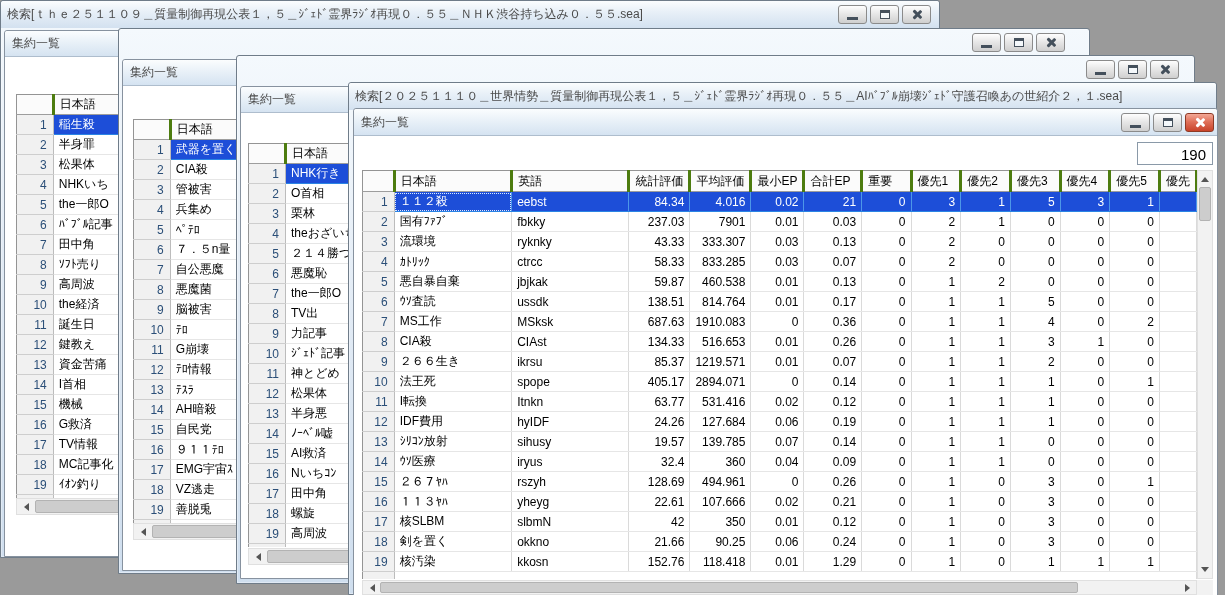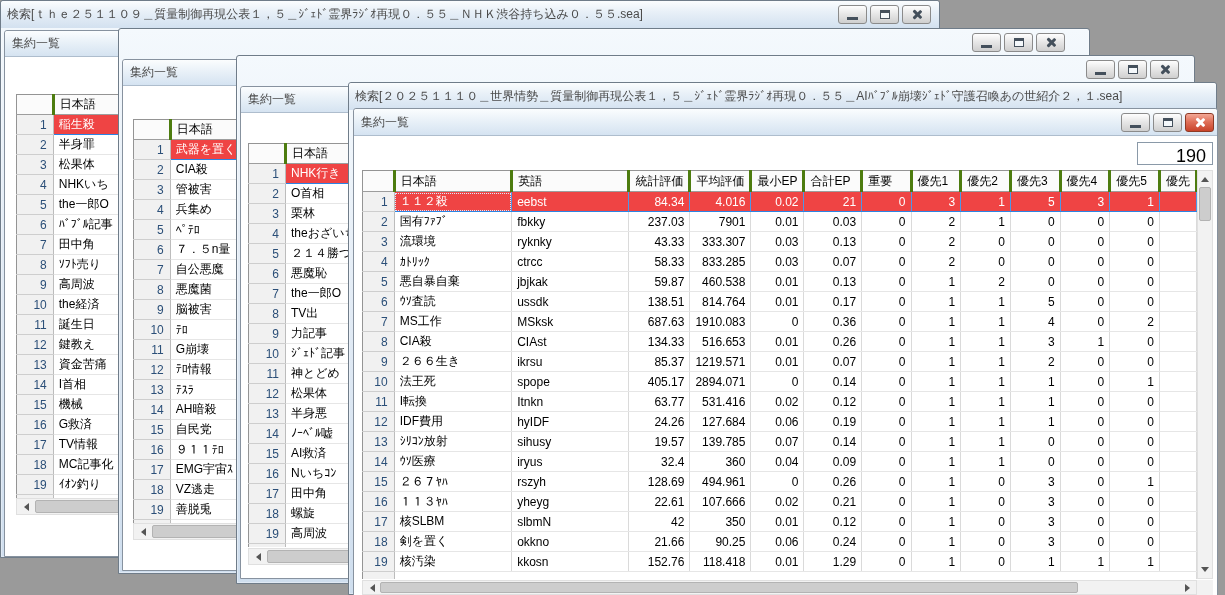--- a/index.html
+++ b/index.html
@@ -38,39 +38,39 @@
 
   
   .tblclip{position:absolute;overflow:hidden;background:#fff;}
   table{border-collapse:collapse;table-layout:fixed;background:#fff;border:1px solid #949494;}
   th,td{padding:0 5px;font-size:12px;font-weight:normal;height:20px;white-space:nowrap;overflow:hidden;
         border-right:1px solid #dadada;border-bottom:1px solid #e6e6e6;color:#000;text-align:left;}
   tr.hdr th{background:#fbfbfb;border-right:3px solid #4d7c0f;border-bottom:1px solid #9d9d9d;}
   td.rn,th.rn{background:#f1f1f1;border-right:1px solid #bcbcbc;border-bottom:1px solid #cecece;
               color:#2b4f78;text-align:right;padding-right:6px;}
   td.num{text-align:right;}
-  td.sel{background:#ef4444;color:#fff;border-bottom-color:#2b84e4;border-right-color:#4d97e8;}
+  td.sel{background:#1d4ed8;color:#fff;border-bottom-color:#2b84e4;border-right-color:#4d97e8;}
   td.foc{outline:1px dotted #d9eaff;outline-offset:-2px;margin-left:32px;}
   .w4t tr.hdr th{height:21px;}
 
   
   .hscroll{position:absolute;background:#f2f2f2;border:1px solid #e0e0e0;}
   .sbtn{position:absolute;top:0;bottom:0;width:17px;background:#f2f2f2;display:flex;align-items:center;justify-content:center;}
   .thumb{position:absolute;top:1px;bottom:1px;background:#cdcdcd;border:1px solid #b3b3b3;border-radius:2px;}
   .vscroll{position:absolute;width:16px;background:#f2f2f2;border:1px solid #e0e0e0;}
   .vbtn{position:absolute;left:0;right:0;height:15px;display:flex;align-items:center;justify-content:center;}
   .vthumb{position:absolute;left:1px;right:1px;background:#cdcdcd;border:1px solid #b3b3b3;border-radius:2px;}
   .tri-l{width:0;height:0;border:4px solid transparent;border-right:5px solid #555;margin-right:2px;}
   .tri-r{width:0;height:0;border:4px solid transparent;border-left:5px solid #555;margin-left:2px;}
   .tri-u{width:0;height:0;border:4px solid transparent;border-bottom:5px solid #555;margin-bottom:2px;}
   .tri-d{width:0;height:0;border:4px solid transparent;border-top:5px solid #555;margin-top:2px;}
   .corner{position:absolute;background:#f2f2f2;}
 
   
-  .countbox{position:absolute;border:1px solid #8a99a8;background:#fff;font-size:18px;color:#000;
+  .countbox{position:absolute;border:1px solid #8a99a8;background:#fff;font-size:15px;color:#000;
             text-align:right;padding:3px 6px 0 0;}
 </style>
 </head>
 <body>
 
 <div id="page">
 
   <div class="win" style="left:0;top:0;width:940px;height:558px;">
     <div class="tbar">
       <span class="ttext">検索[ｔｈｅ２５１１０９＿質量制御再現公表１，５＿ｼﾞｪﾄﾞ霊界ﾗｼﾞｵ再現０．５５＿ＮＨＫ渋谷持ち込み０．５５.sea]</span>

